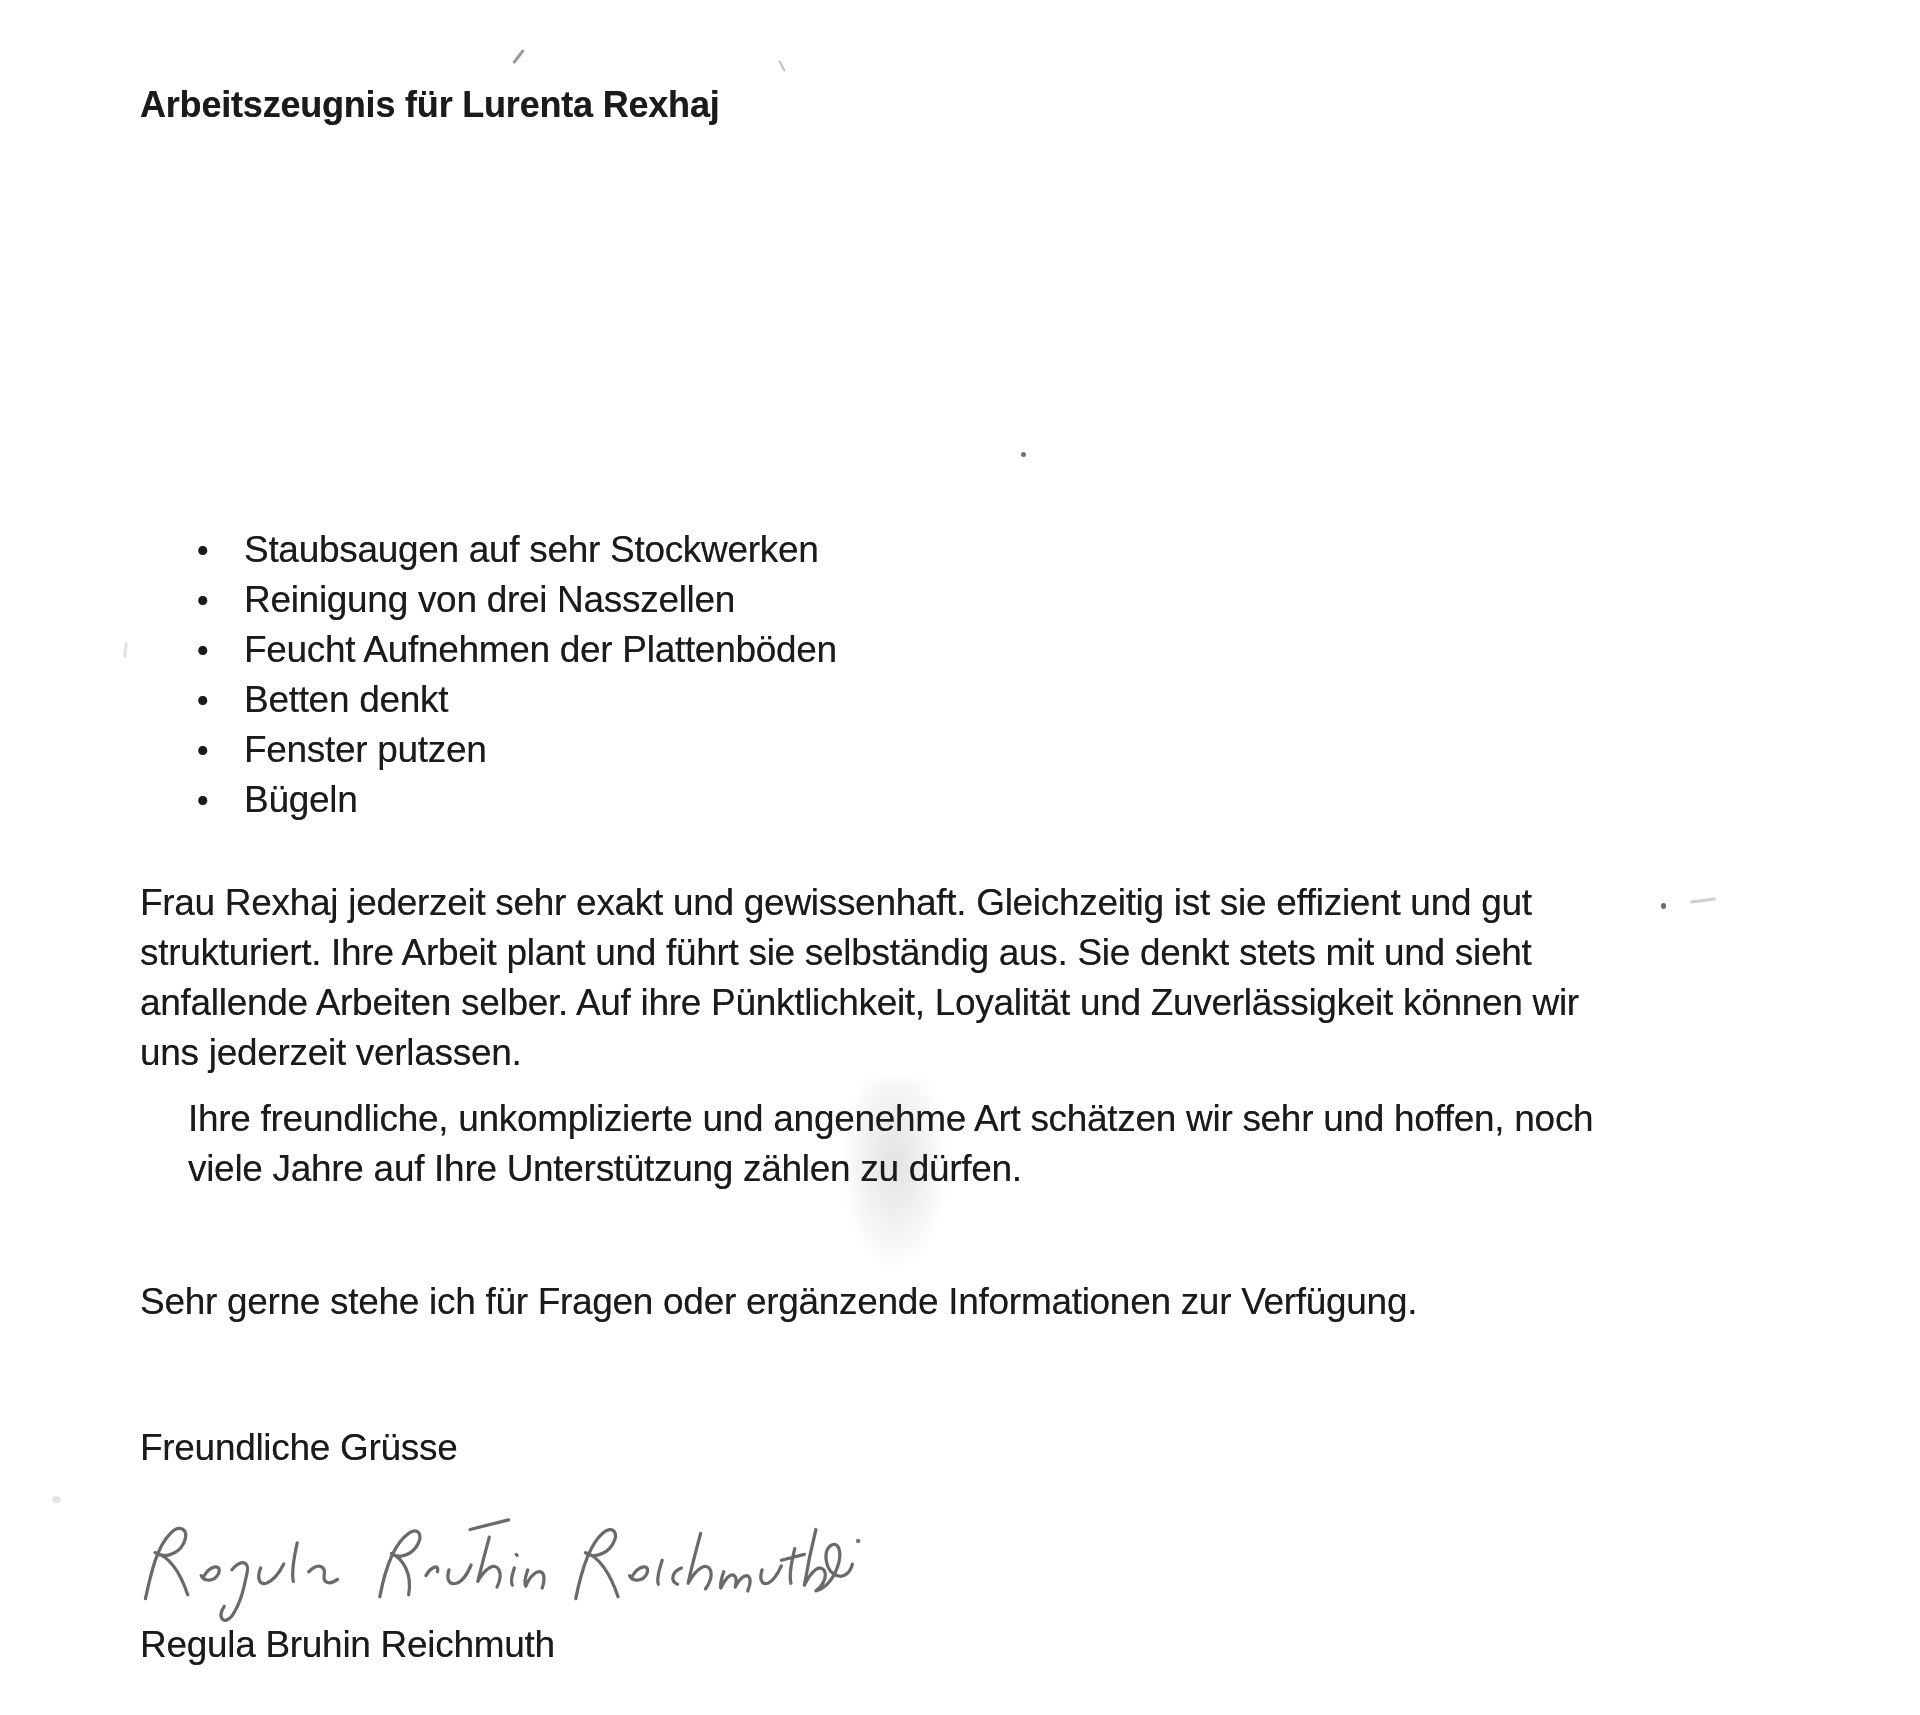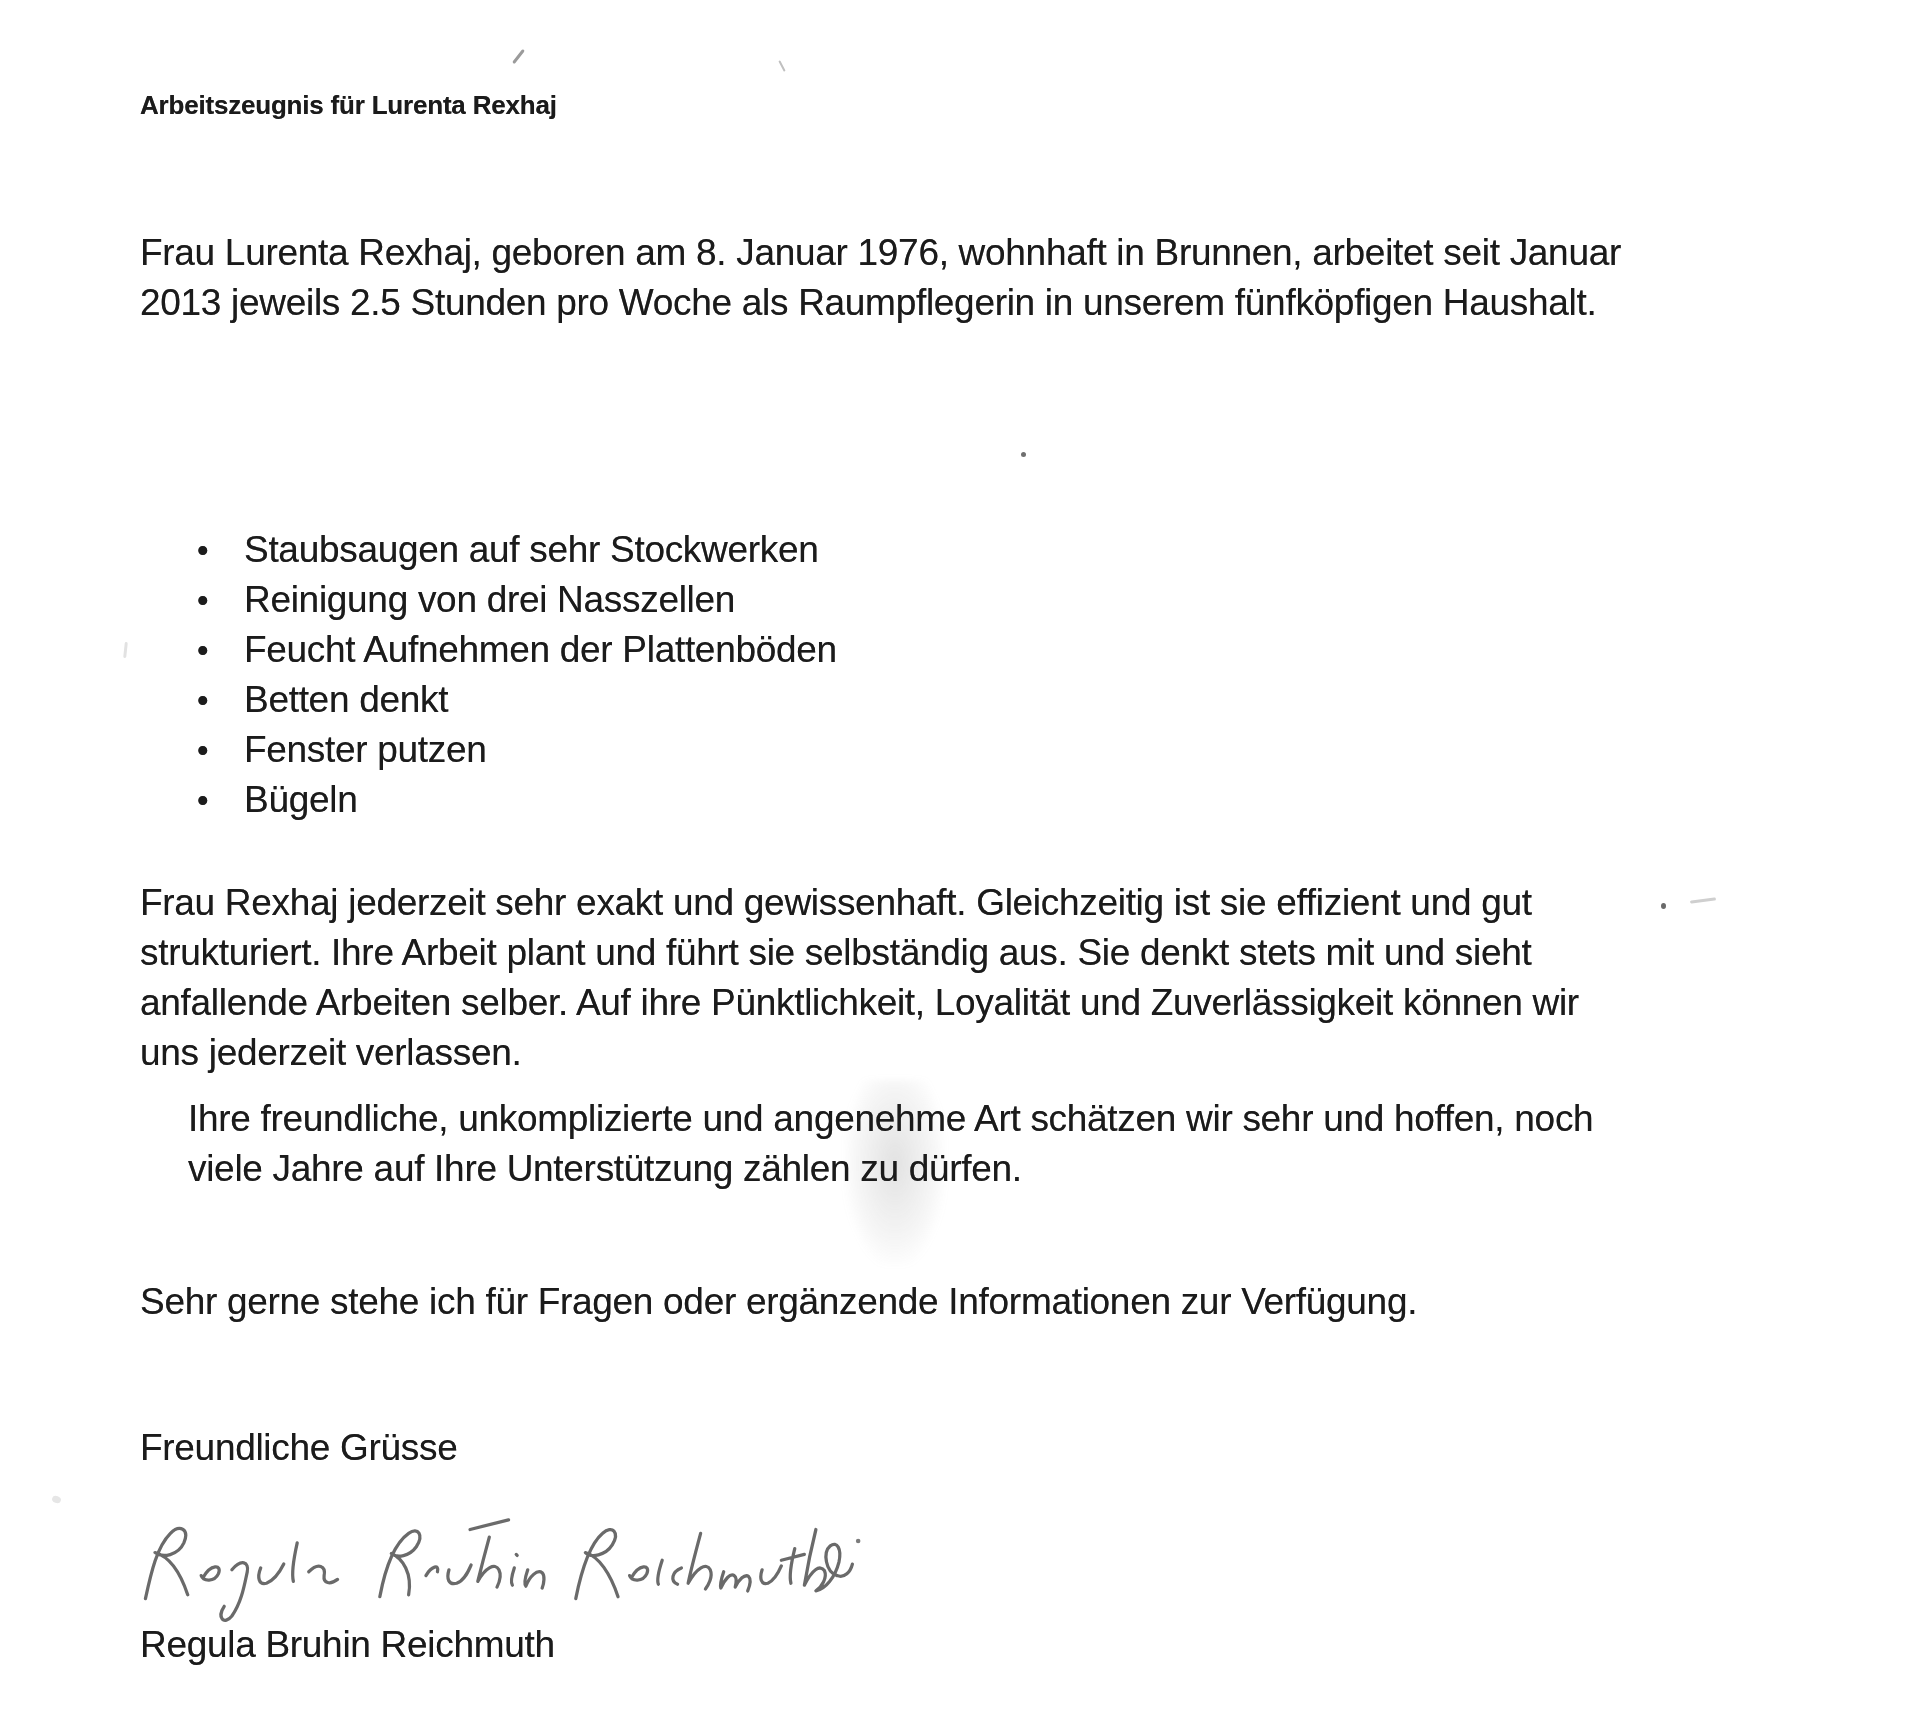--- a/index.html
+++ b/index.html
@@ -10,21 +10,21 @@
     font-family:"Liberation Sans","DejaVu Sans",sans-serif;
     color:#1b1b1b;
     overflow:hidden;
   }
   .txt{
     position:absolute;left:140px;
     font-size:37px;line-height:50px;letter-spacing:-0.3px;
     text-shadow:0 0 0.6px rgba(25,25,25,0.65);
   }
   .line{white-space:pre;}
-  .doc-title{font-weight:700;font-size:26px;letter-spacing:-0.2px;}
+  .doc-title{font-weight:700;font-size:36px;letter-spacing:-0.2px;}
   .bullet-list{position:absolute;left:197px;top:525px;font-size:37px;line-height:50px;letter-spacing:-0.3px;text-shadow:0 0 0.6px rgba(25,25,25,0.65);}
   .bullet-row{display:flex;height:50px;align-items:baseline;}
   .bullet-dot{display:inline-block;width:47px;font-size:33px;}
   .bullet-text{white-space:pre;}
   .sig-wrap{position:absolute;left:132px;top:1498px;width:730px;height:135px;}
   .smudge{
     position:absolute;left:845px;top:1080px;width:100px;height:185px;
     background:radial-gradient(ellipse at 50% 45%, rgba(110,110,110,0.20), rgba(140,140,140,0.08) 55%, transparent 75%);
     filter:blur(3px);
   }
@@ -46,24 +46,20 @@
   <div class="speck s1"></div>
   <div class="speck s2"></div>
   <div class="speck s3"></div>
   <div class="speck s4"></div>
   <div class="speck s5"></div>
   <div class="speck s6"></div>
   <div class="speck s7"></div>
 
   <div class="txt doc-title" style="top:80px;">Arbeitszeugnis für Lurenta Rexhaj</div>
 
-  <div class="txt" style="top:228px;">
-    <div class="line">Frau Lurenta Rexhaj, geboren am 8. Januar 1976, wohnhaft in Brunnen, arbeitet seit Januar</div>
-    <div class="line">2013 jeweils 2.5 Stunden pro Woche als Raumpflegerin in unserem fünfköpfigen Haushalt.</div>
-  </div>
 
 
   <div class="bullet-list">
     <div class="bullet-row">
       <span class="bullet-dot">•</span>
       <span class="bullet-text">Staubsaugen auf sehr Stockwerken</span>
     </div>
     <div class="bullet-row">
       <span class="bullet-dot">•</span>
       <span class="bullet-text">Reinigung von drei Nasszellen</span>

